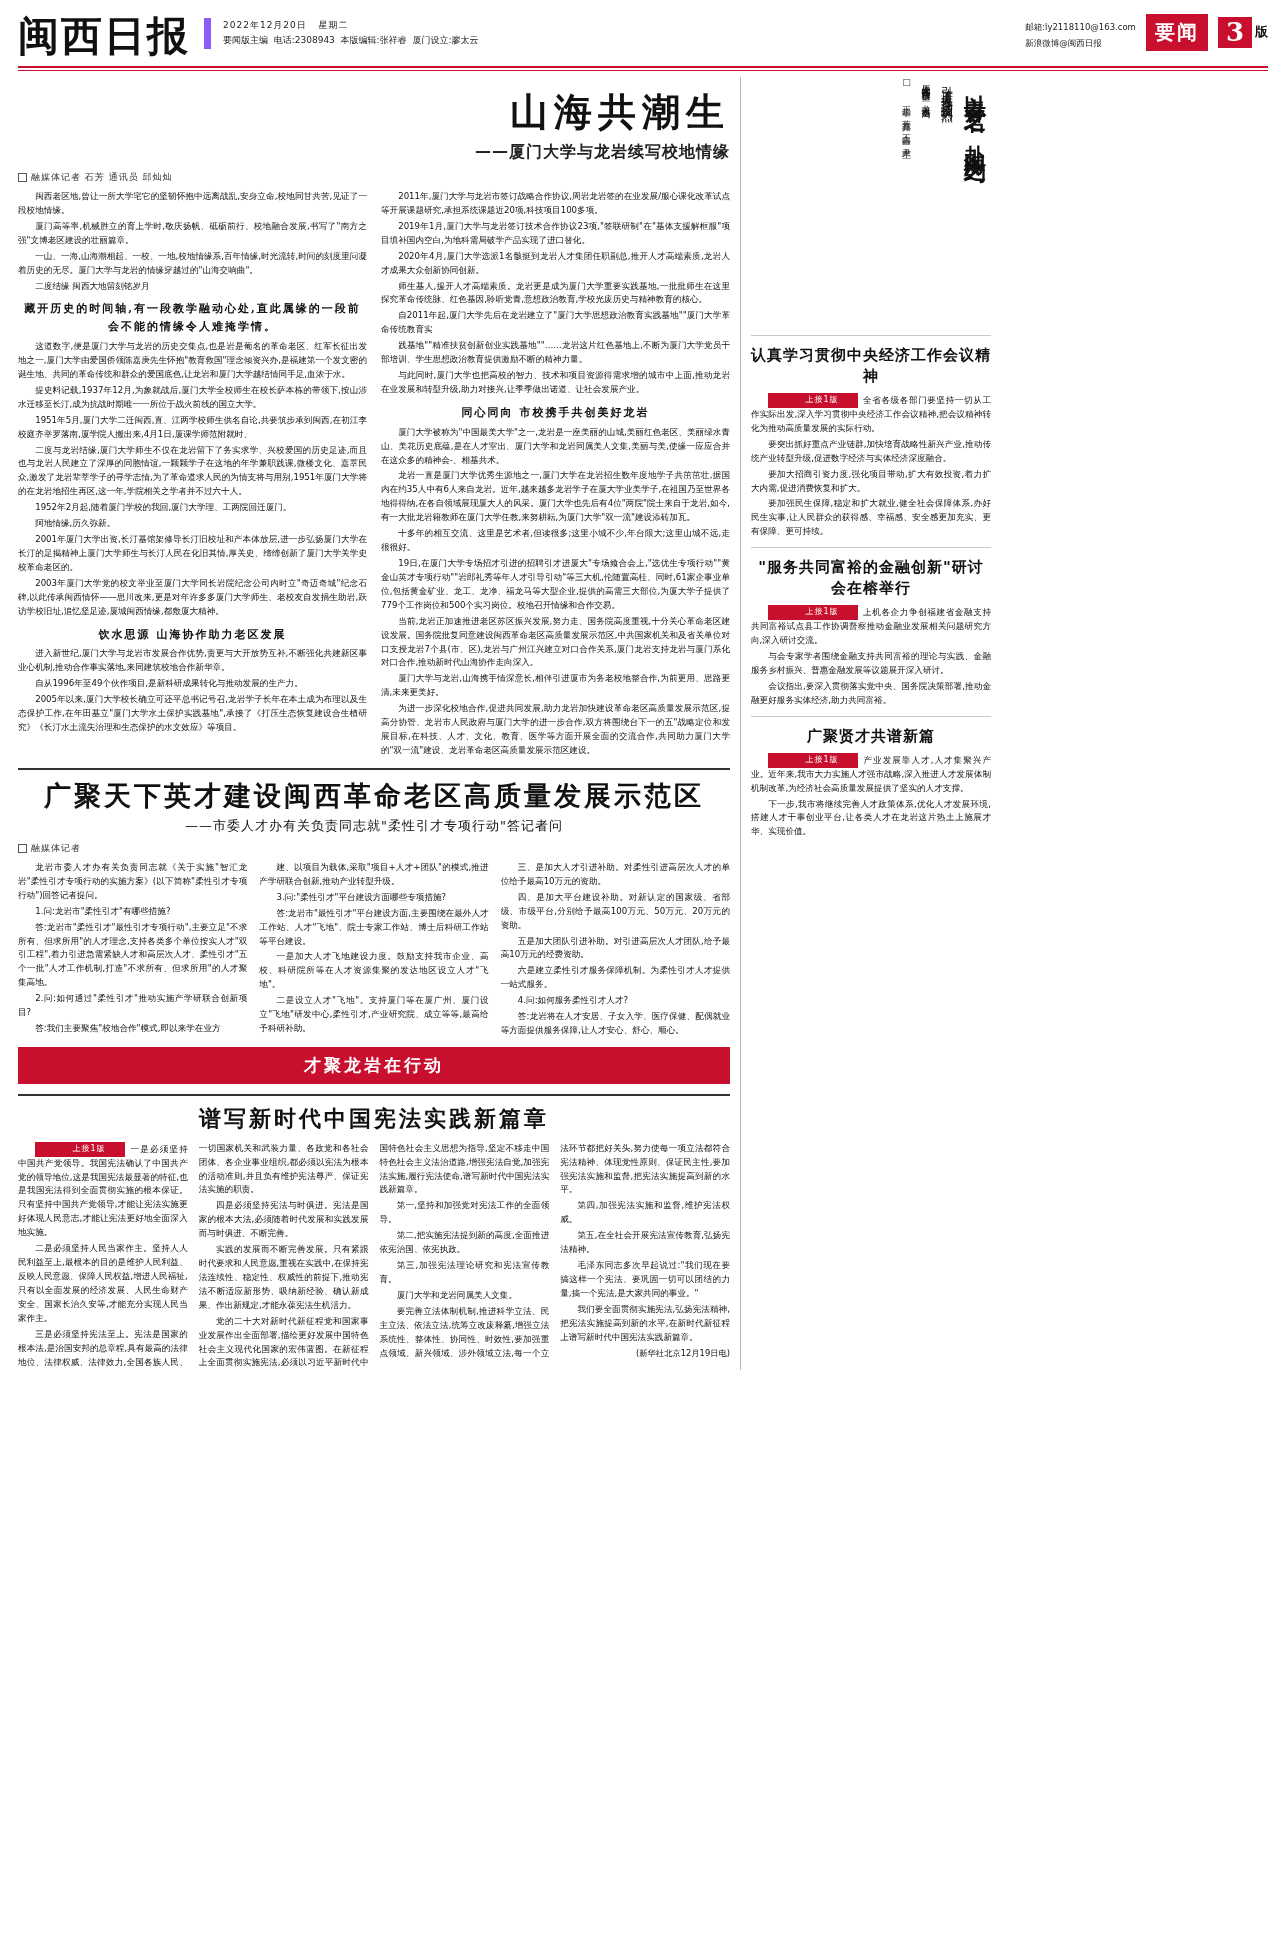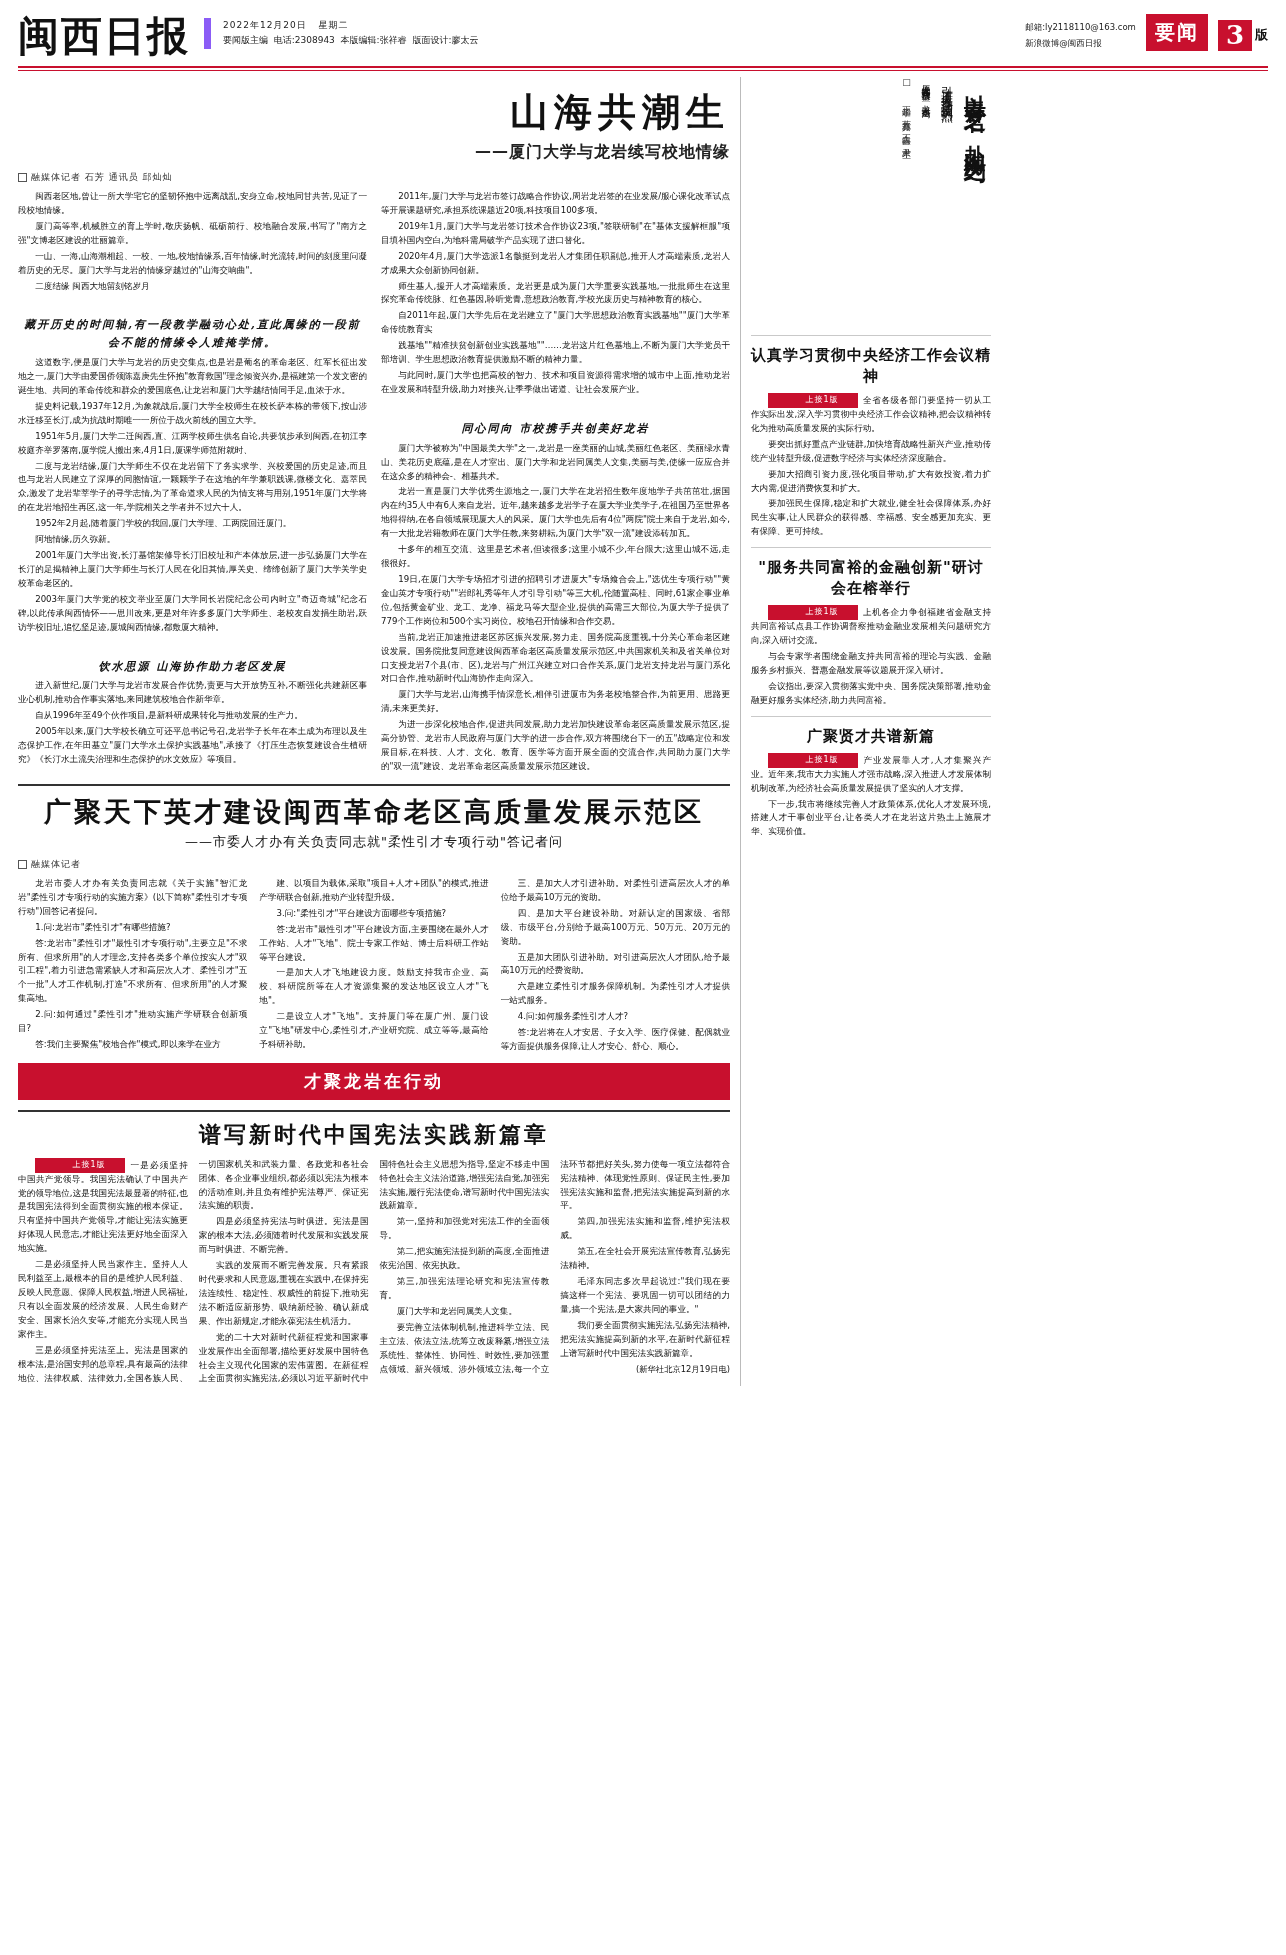--- a/index.html
+++ b/index.html
@@ -5,21 +5,21 @@
   html,body{margin:0;padding:0;background:#ffffff;}
   body{font-family:"DejaVu Sans","Liberation Sans",sans-serif;color:#111;}
   #page{width:1286px;height:1955px;position:relative;background:#fff;box-sizing:border-box;padding:14px 18px 10px 18px;}
 
   
   .masthead{display:flex;align-items:flex-start;justify-content:space-between;border-bottom:none;padding-bottom:4px;}
   .mast-left{display:flex;align-items:flex-start;gap:14px;}
   .logo{font-family:"DejaVu Serif","Liberation Serif",serif;font-weight:bold;font-size:41px;letter-spacing:2px;color:#111;line-height:1;padding-top:2px;}
   .mast-meta{font-size:9px;line-height:1.7;color:#222;border-left:7px solid #8b5cf6;padding-left:12px;margin-top:4px;}
   .mast-meta .row1{letter-spacing:1px;}
-  .mast-right{text-align:right;display:flex;align-items:flex-end;gap:10px;}
+  .mast-right{text-align:right;display:flex;align-items:center;gap:10px;}
   .mail{font-size:8.5px;line-height:1.8;color:#222;text-align:left;padding-top:6px;}
   .yaowen{background:#c8102e;color:#fff;font-family:"DejaVu Serif","Liberation Serif",serif;font-weight:bold;font-size:20px;padding:5px 9px;letter-spacing:2px;}
   .pagenum{display:flex;align-items:center;gap:3px;}
   .pagenum .num{background:#c8102e;color:#fff;font-size:26px;font-weight:bold;padding:2px 8px;font-family:"DejaVu Serif","Liberation Serif",serif;line-height:1.05;}
   .pagenum .ban{font-size:13px;font-weight:bold;}
   .rule-red{height:2px;background:#c8102e;margin:5px 0 0 0;}
   .rule-thin{height:1px;background:#c8102e;margin:2px 0 6px 0;}
 
   
   .cols{display:flex;gap:10px;}
@@ -28,21 +28,21 @@
 
   .headline{text-align:right;font-family:"DejaVu Serif","Liberation Serif",serif;font-weight:bold;}
   .h1{font-size:38px;letter-spacing:6px;margin:10px 0 4px;}
   .sub{font-size:16px;letter-spacing:1px;margin-bottom:8px;color:#222;}
 
   .byline{font-size:9px;color:#333;margin:4px 0 6px;letter-spacing:1px;}
   .boxmark{display:inline-block;border:1px solid #555;width:7px;height:7px;margin-right:4px;vertical-align:middle;}
 
   .txt{font-size:8.6px;line-height:1.62;text-align:justify;color:#111;}
   .txt p{margin:0 0 2px 0;text-indent:2em;}
-  .subhead{font-size:11px;font-weight:bold;text-align:center;margin:23px 0 4px;font-family:"DejaVu Serif","Liberation Serif",serif;letter-spacing:2px;font-style:italic;}
+  .subhead{font-size:11px;font-weight:bold;text-align:center;margin:7px 0 4px;font-family:"DejaVu Serif","Liberation Serif",serif;letter-spacing:2px;}
 
   .two-col{column-count:2;column-gap:14px;}
   .three-col{column-count:3;column-gap:12px;}
   .four-col{column-count:4;column-gap:11px;}
 
   hr.sep{border:none;border-top:1px solid #c9c9c9;margin:8px 0;}
   hr.sep-d{border:none;border-top:2px solid #333;margin:10px 0 8px;}
 
   .h2{font-size:27px;font-weight:bold;text-align:center;font-family:"DejaVu Serif","Liberation Serif",serif;letter-spacing:3px;margin:6px 0 3px;}
   .h2s{font-size:13px;text-align:center;margin-bottom:7px;letter-spacing:1px;}
@@ -65,21 +65,21 @@
 </head>
 <body>
 
 <div id="page">
 
   <div class="masthead">
     <div class="mast-left">
       <div class="logo">闽西日报</div>
       <div class="mast-meta">
         <div class="row1"><span>2022年12月20日</span>&nbsp;&nbsp;&nbsp;<span>星期二</span></div>
-        <div><span>要闻版主编</span>&nbsp;&nbsp;<span>电话:2308943</span>&nbsp;&nbsp;<span>本版编辑:张祥睿</span>&nbsp;&nbsp;<span>版面设计:廖太云</span></div>
+        <div><span>要闻版主编</span>&nbsp;&nbsp;<span>电话:2308943</span>&nbsp;&nbsp;<span>本版编辑:张祥睿</span>&nbsp;&nbsp;<span>厦门设立:廖太云</span></div>
       </div>
     </div>
     <div class="mast-right">
       <div class="mail">
         <div>邮箱:ly2118110@163.com</div>
         <div>新浪微博@闽西日报</div>
       </div>
       <div class="yaowen">要闻</div>
       <div class="pagenum">
         <div class="num">3</div>

